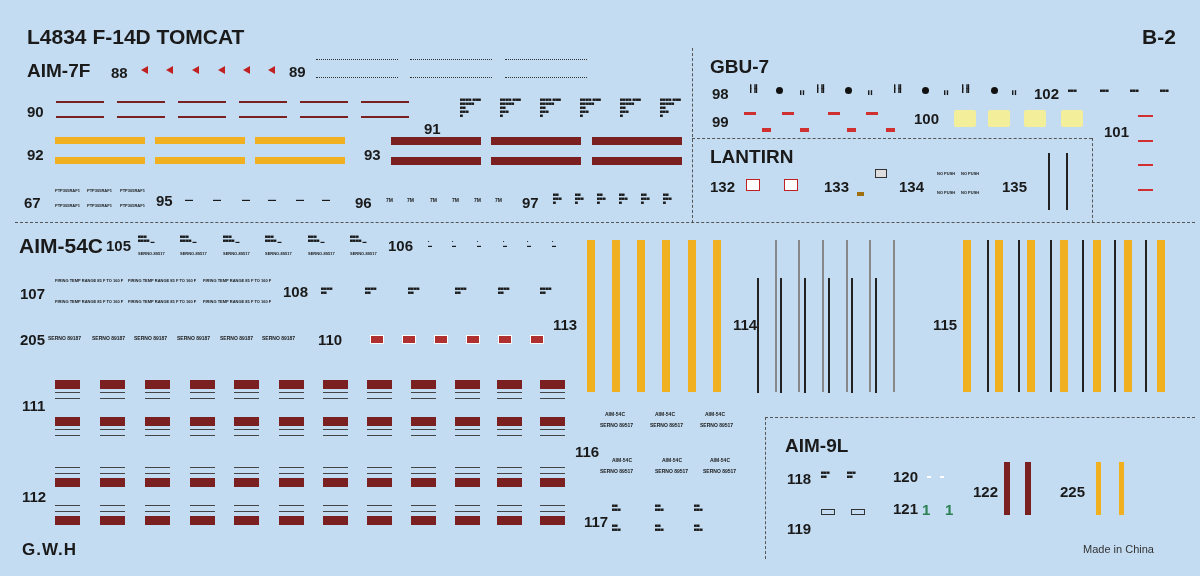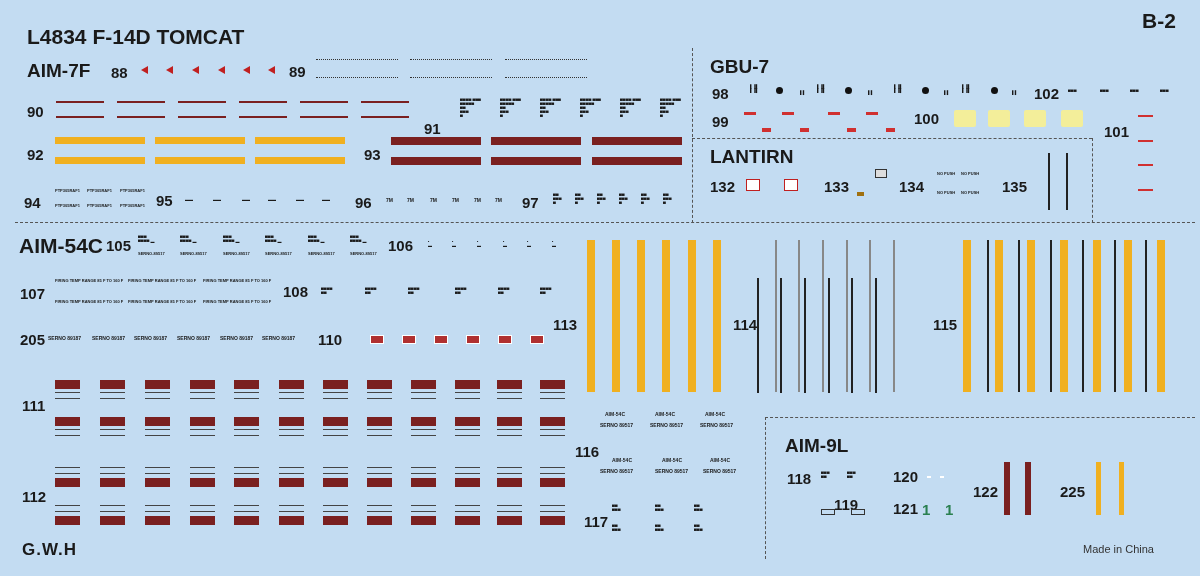--- a/index.html
+++ b/index.html
@@ -24,21 +24,21 @@
   .redbox{width:12px;height:7px;background:#b03030;border:1px solid #fff;}
   .rail{width:2px;background:#888;}
   .rail-d{width:1.5px;background:#222;}
   .madein{font-size:11px;color:#333;}
   .logo{font-weight:900;font-size:17px;letter-spacing:1px;}
 </style>
 </head>
 <body>
 
 <div class="abs title" style="left:27px;top:25px;">L4834  F-14D TOMCAT</div>
-<div class="abs title" style="left:1142px;top:9px;">B-2</div>
+<div class="abs title" style="left:1142px;top:25px;">B-2</div>
 
 <div class="abs dash-v" style="left:692px;top:48px;height:175px;"></div>
 <div class="abs dash-h" style="left:692px;top:138px;width:400px;"></div>
 <div class="abs dash-v" style="left:1092px;top:138px;height:85px;"></div>
 <div class="abs dash-h" style="left:15px;top:222px;width:1180px;"></div>
 <div class="abs dash-h" style="left:765px;top:417px;width:430px;"></div>
 <div class="abs dash-v" style="left:765px;top:417px;height:142px;"></div>
 
 <div class="abs sect" style="left:27px;top:60px;">AIM-7F</div>
 <div class="abs num" style="left:111px;top:64px;">88</div>
@@ -87,21 +87,21 @@
 <div class="abs bar-yellow" style="left:255px;top:157px;width:90px;height:7px;"></div>
 
 <div class="abs num" style="left:364px;top:146px;">93</div>
 <div class="abs bar-red" style="left:391px;top:137px;width:90px;height:8px;"></div>
 <div class="abs bar-red" style="left:391px;top:157px;width:90px;height:8px;"></div>
 <div class="abs bar-red" style="left:491px;top:137px;width:90px;height:8px;"></div>
 <div class="abs bar-red" style="left:491px;top:157px;width:90px;height:8px;"></div>
 <div class="abs bar-red" style="left:592px;top:137px;width:90px;height:8px;"></div>
 <div class="abs bar-red" style="left:592px;top:157px;width:90px;height:8px;"></div>
 
-<div class="abs num" style="left:24px;top:194px;">94</div>
+<div class="abs num" style="left:24px;top:194px;">67</div>
 <div class="abs tiny" style="left:55px;top:189px;">PTP305RAF1</div>
 <div class="abs tiny" style="left:55px;top:204px;">PTP305RAF1</div>
 <div class="abs tiny" style="left:87px;top:189px;">PTP305RAF1</div>
 <div class="abs tiny" style="left:87px;top:204px;">PTP305RAF1</div>
 <div class="abs tiny" style="left:120px;top:189px;">PTP305RAF1</div>
 <div class="abs tiny" style="left:120px;top:204px;">PTP305RAF1</div>
 <div class="abs num" style="left:156px;top:192px;">95</div>
 <div class="abs tiny" style="left:185px;top:198px;">▬▬</div>
 <div class="abs tiny" style="left:213px;top:198px;">▬▬</div>
 <div class="abs tiny" style="left:242px;top:198px;">▬▬</div>
@@ -438,21 +438,21 @@
 <div class="abs tiny" style="left:655px;top:525px;">▀▀<br>▀▀▀</div>
 <div class="abs tiny" style="left:694px;top:525px;">▀▀<br>▀▀▀</div>
 
 <div class="abs sect" style="left:785px;top:435px;">AIM-9L</div>
 <div class="abs num" style="left:787px;top:470px;">118</div>
 <div class="abs tiny" style="left:821px;top:472px;">▀▀▀<br>▀▀</div>
 <div class="abs tiny" style="left:847px;top:472px;">▀▀▀<br>▀▀</div>
 <div class="abs num" style="left:893px;top:468px;">120</div>
 <div class="abs" style="left:927px;top:476px;width:4px;height:2px;background:#fff;"></div>
 <div class="abs" style="left:940px;top:476px;width:4px;height:2px;background:#fff;"></div>
-<div class="abs num" style="left:787px;top:496px;margin-left:47px;">119</div>
+<div class="abs num" style="left:787px;top:520px;">119</div>
 <div class="abs" style="left:821px;top:509px;width:12px;height:4px;border:1px solid #333;"></div>
 <div class="abs" style="left:851px;top:509px;width:12px;height:4px;border:1px solid #333;"></div>
 <div class="abs num" style="left:893px;top:500px;">121</div>
 <div class="abs num" style="left:922px;top:501px;color:#2a8050;">1</div>
 <div class="abs num" style="left:945px;top:501px;color:#2a8050;">1</div>
 <div class="abs num" style="left:973px;top:483px;">122</div>
 <div class="abs bar-red" style="left:1004px;top:462px;width:6px;height:53px;"></div>
 <div class="abs bar-red" style="left:1025px;top:462px;width:6px;height:53px;"></div>
 <div class="abs num" style="left:1060px;top:483px;">225</div>
 <div class="abs bar-yellow" style="left:1096px;top:462px;width:5px;height:53px;"></div>

